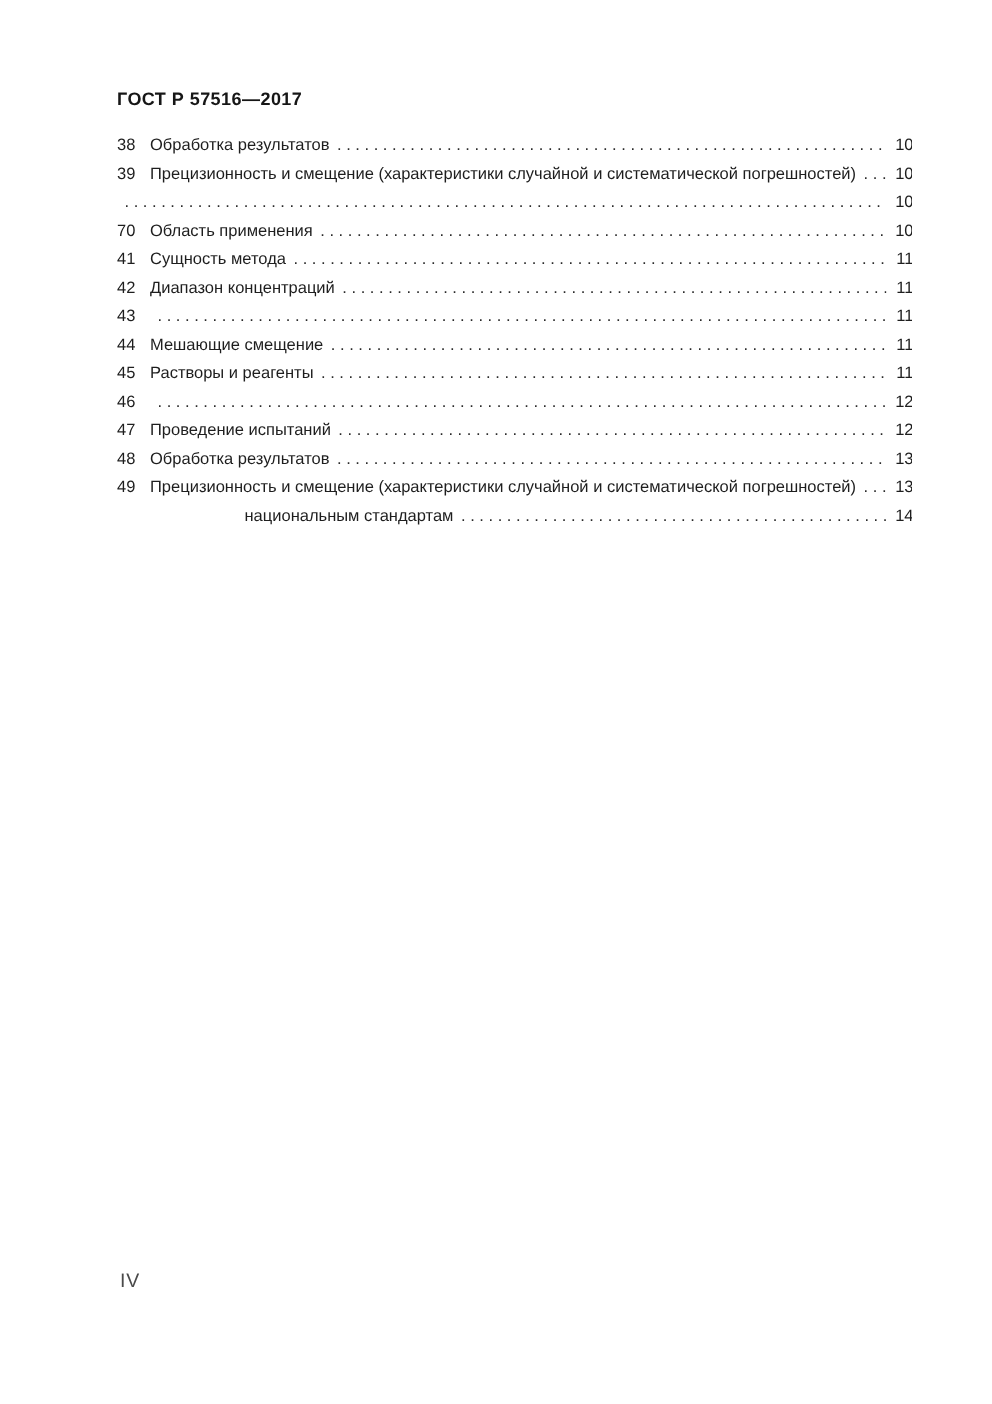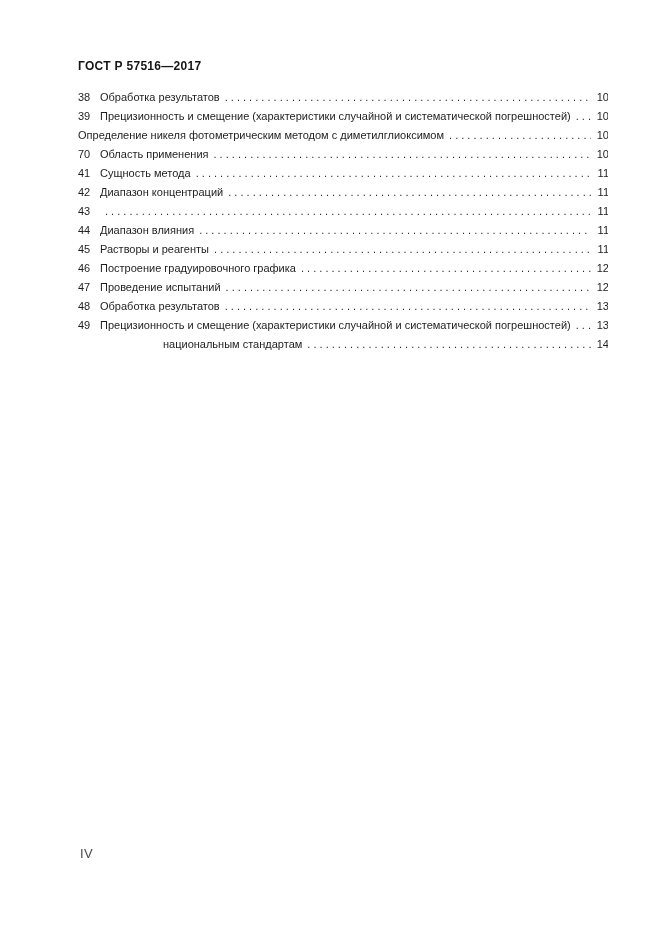--- a/index.html
+++ b/index.html
@@ -98,21 +98,20 @@
     </div>
 
     <div class="toc-row">
       <span class="num">39</span>
       <span class="title">Прецизионность и смещение (характеристики случайной и систематической погрешностей)</span>
       <span class="leader"></span>
       <span class="pg">10</span>
     </div>
 
     <div class="toc-row">
-      <span class="title">Определение никеля фотометрическим методом с диметилглиоксимом</span>
       <span class="leader"></span>
       <span class="pg">10</span>
     </div>
 
     <div class="toc-row">
       <span class="num">70</span>
       <span class="title">Область применения</span>
       <span class="leader"></span>
       <span class="pg">10</span>
     </div>
@@ -132,35 +131,34 @@
     </div>
 
     <div class="toc-row">
       <span class="num">43</span>
       <span class="leader"></span>
       <span class="pg">11</span>
     </div>
 
     <div class="toc-row">
       <span class="num">44</span>
-      <span class="title">Диапазон влияния</span>
+      <span class="title">Мешающие смещение</span>
       <span class="leader"></span>
       <span class="pg">11</span>
     </div>
 
     <div class="toc-row">
       <span class="num">45</span>
       <span class="title">Растворы и реагенты</span>
       <span class="leader"></span>
       <span class="pg">11</span>
     </div>
 
     <div class="toc-row">
       <span class="num">46</span>
-      <span class="title">Построение градуировочного графика</span>
       <span class="leader"></span>
       <span class="pg">12</span>
     </div>
 
     <div class="toc-row">
       <span class="num">47</span>
       <span class="title">Проведение испытаний</span>
       <span class="leader"></span>
       <span class="pg">12</span>
     </div>

